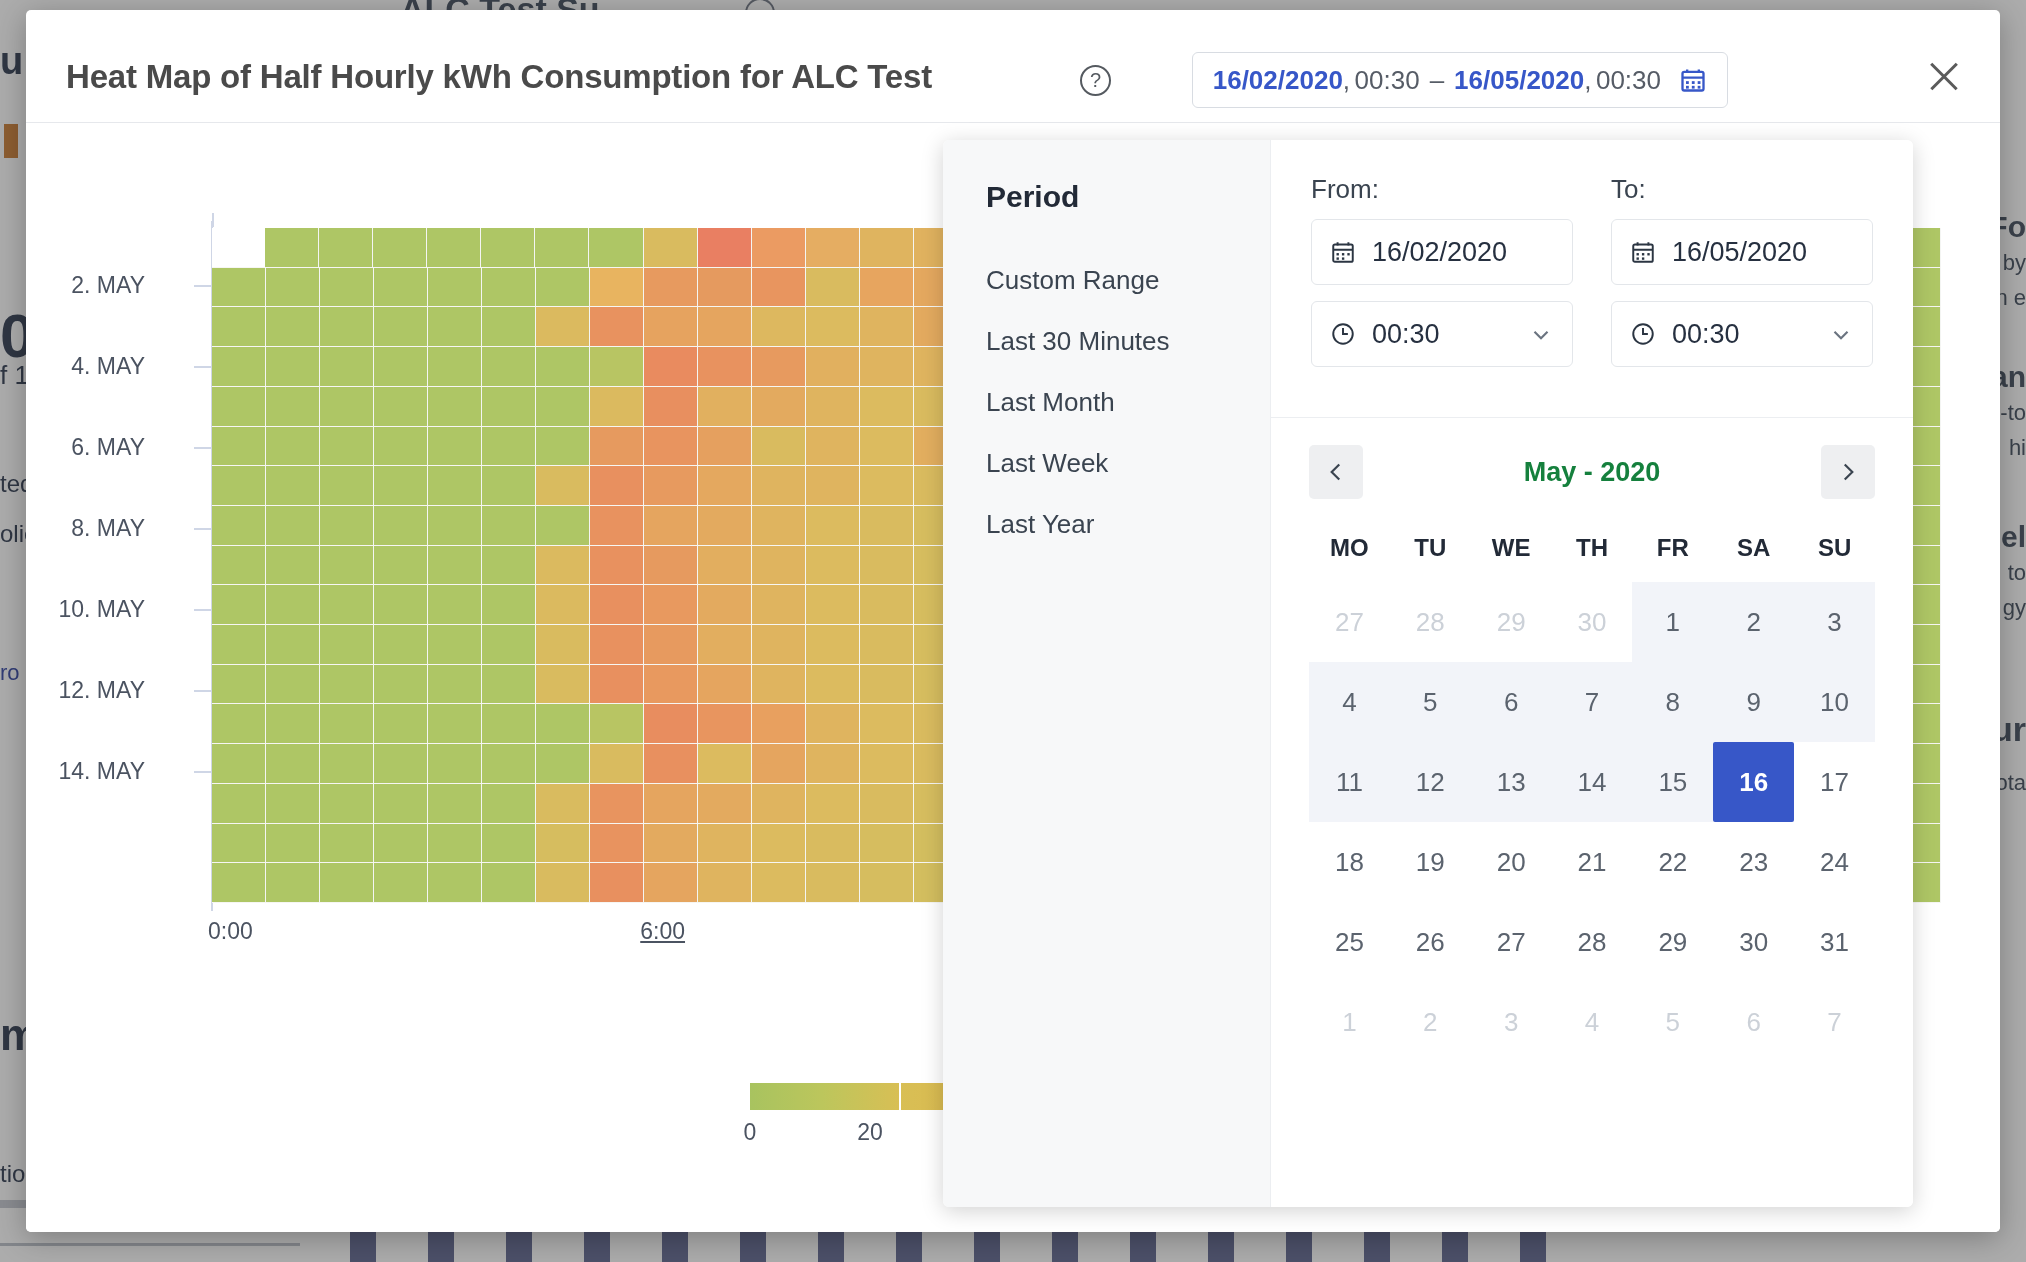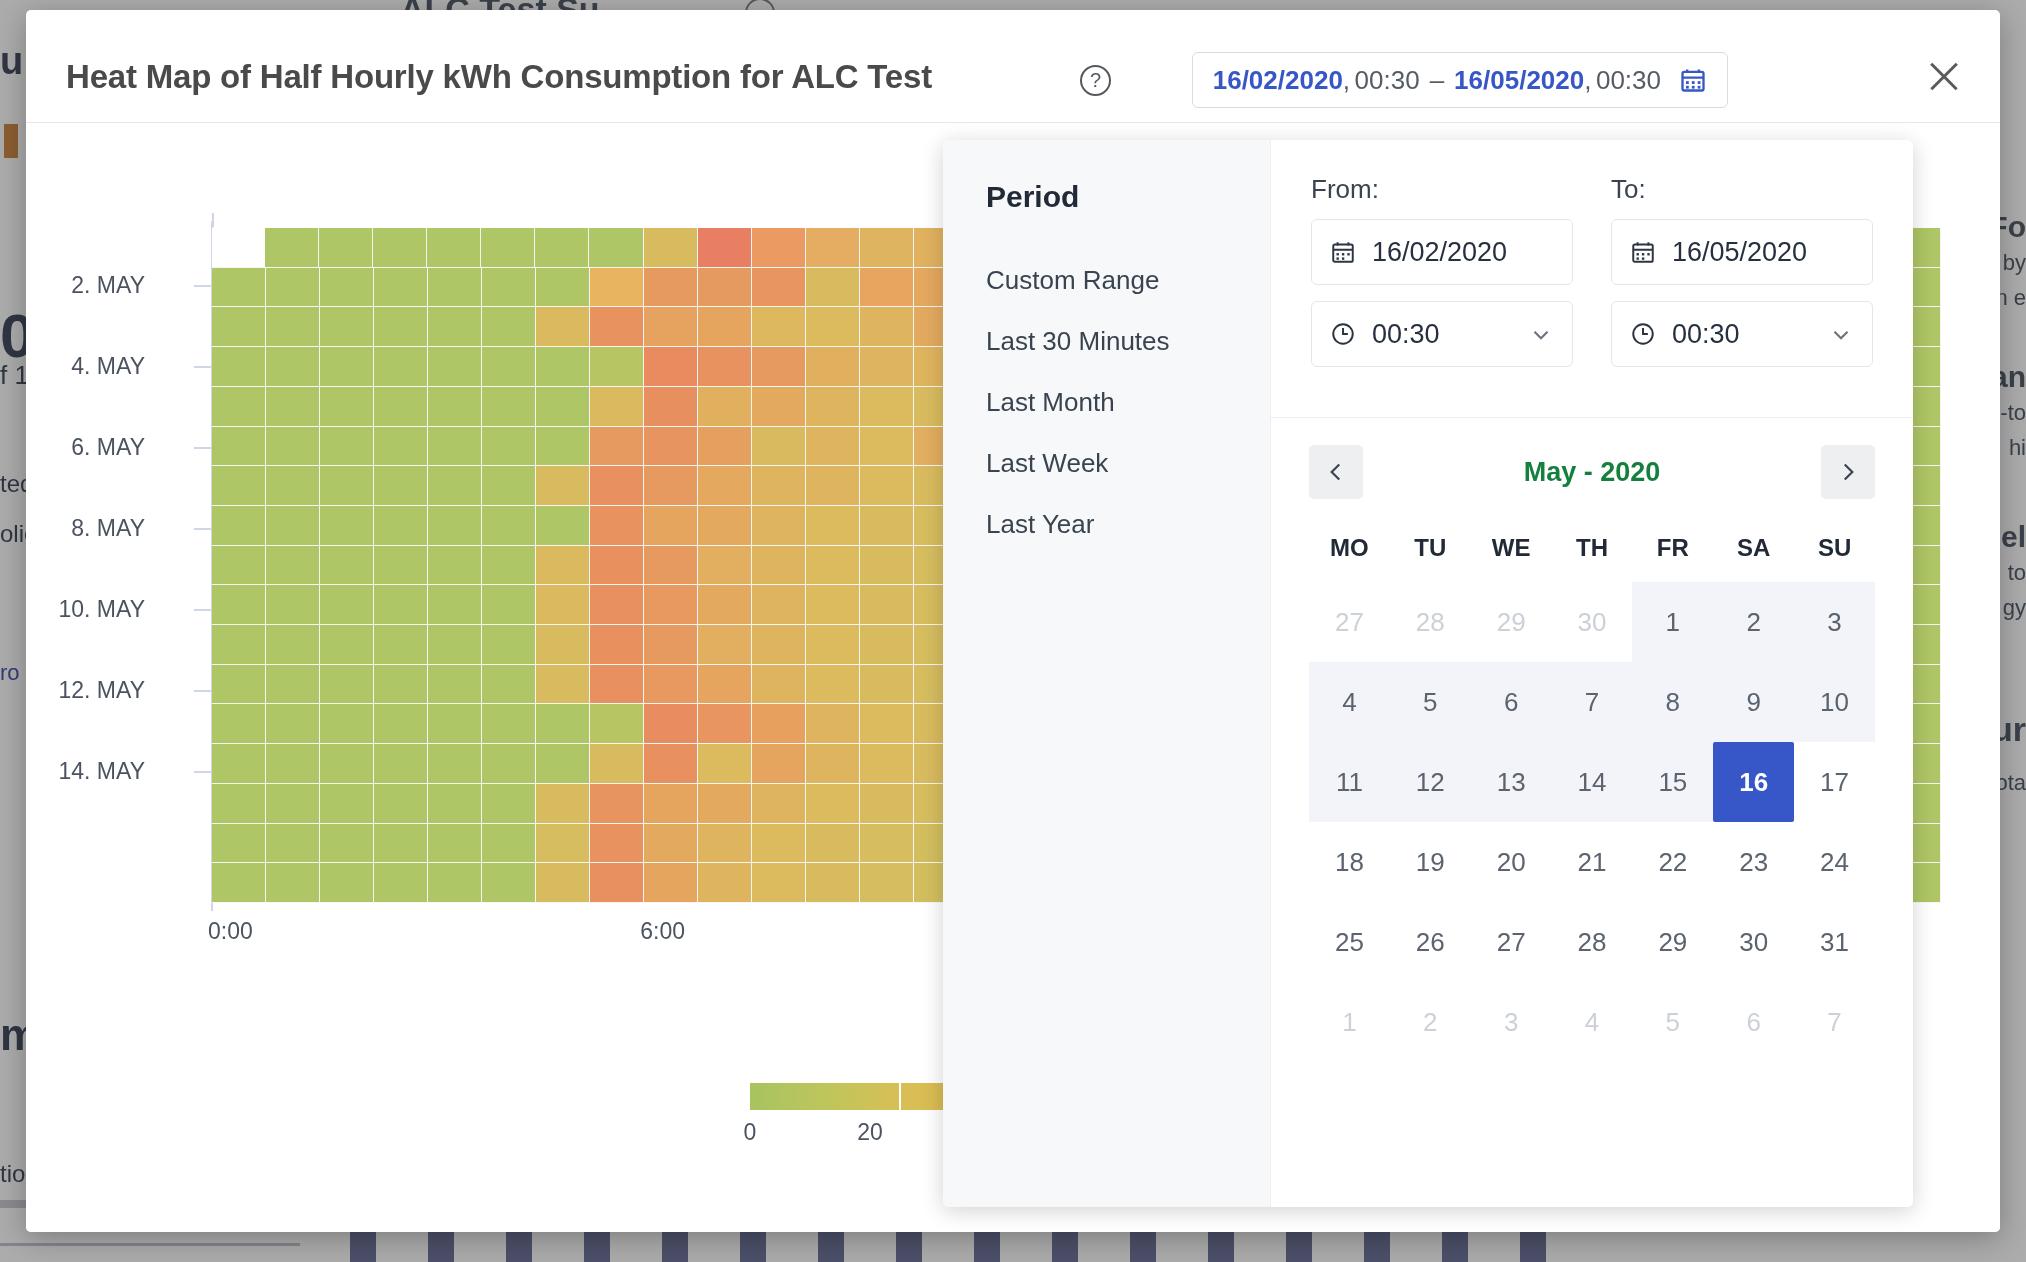--- a/index.html
+++ b/index.html
@@ -980,21 +980,21 @@
         <div class="y-label" style="top: 405.375px;">8. MAY</div>
         <div class="y-tick" style="top: 405.375px;"></div>
         <div class="y-label" style="top: 486.375px;">10. MAY</div>
         <div class="y-tick" style="top: 486.375px;"></div>
         <div class="y-label" style="top: 567.375px;">12. MAY</div>
         <div class="y-tick" style="top: 567.375px;"></div>
         <div class="y-label" style="top: 648.375px;">14. MAY</div>
         <div class="y-tick" style="top: 648.375px;"></div>
         <div class="x-label" style="left: 182px;">0:00</div>
         <div class="x-tick" style="left: 186px; top: 90px; height: 14px;"></div>
-        <div class="x-label" style="left: 614.25px;">6:00</div>
+        <div class="x-label" style="left: 614.25px; text-decoration: underline;">6:00</div>
         <div class="x-label" style="left: 1997px;">24:00</div>
       </div>
 
     <div id="legend">
       <div id="legend-bar">
         <div class="divider" style="left:62%"></div>
       </div>
     <div class="legend-tick" style="left: 0%;">0</div>
         <div class="legend-tick" style="left: 50%;">20</div>
       </div>

